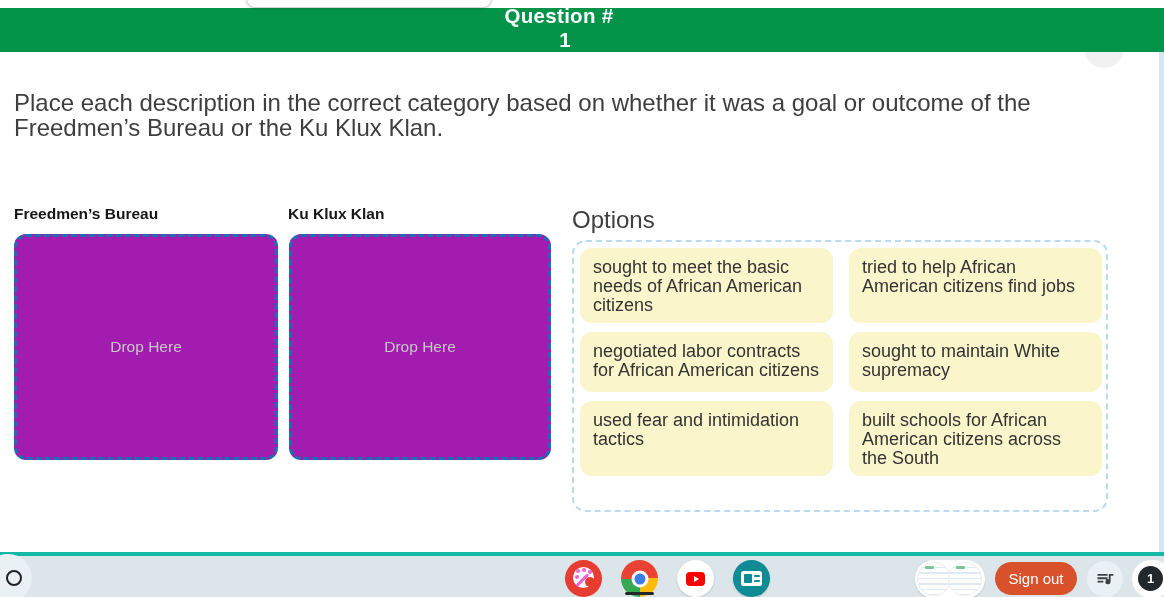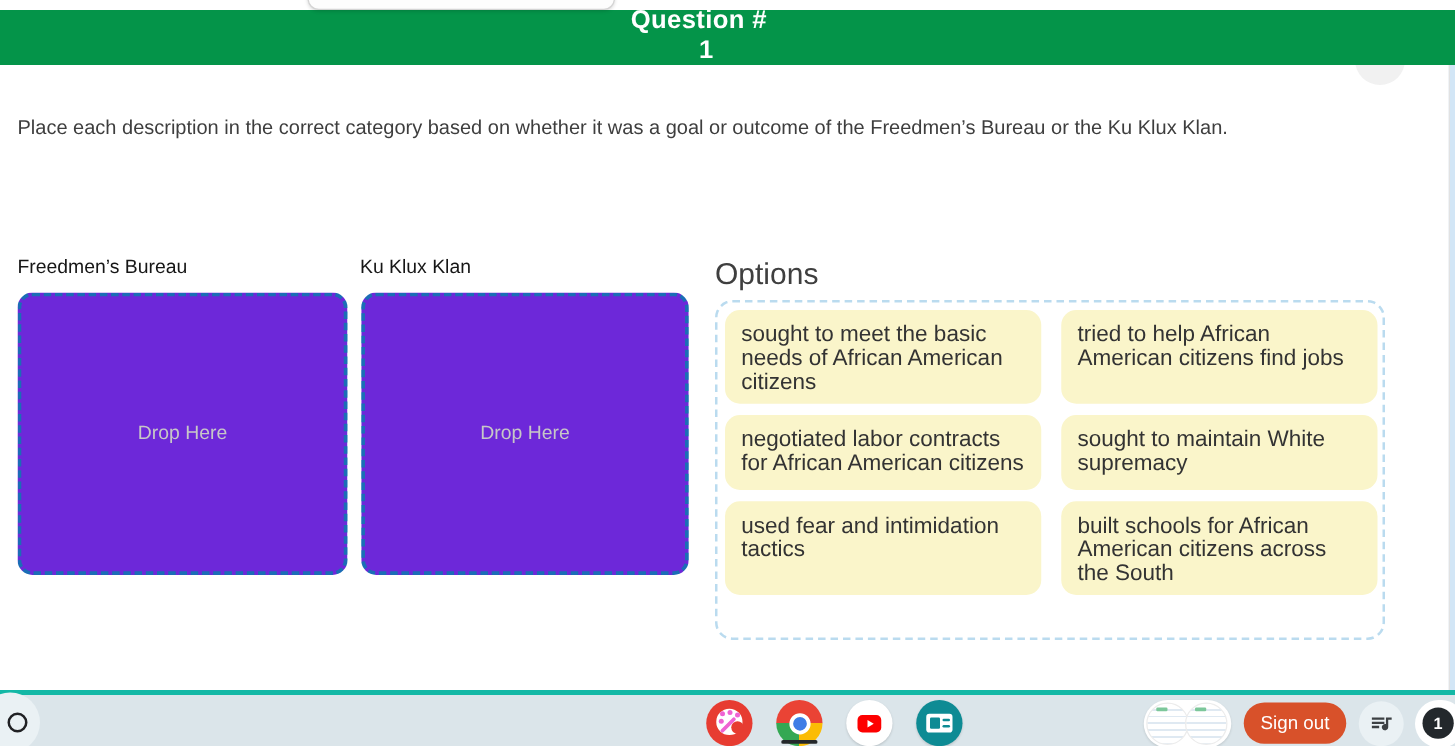--- a/index.html
+++ b/index.html
@@ -18,27 +18,27 @@
     color:#fff; font-weight:bold; font-size:20.5px; letter-spacing:.3px;flex-direction:column; }
   .qbar .qnum { margin-left:12px; }
 
   .fab-ghost { position:absolute; left:1084px; top:28px; width:40px; height:40px;
     border-radius:50%; background:#f1f1f1; z-index:1; }
 
   .scroll-strip { position:absolute; right:0; top:52px; width:5px; height:500px;
     background:#d2e6f6; border-left:1px solid #e2e2e2; z-index:4; }
 
   .question-text { position:absolute; left:14px; top:90px; width:1096px;
-    font-size:16px; line-height:25px; color:#3e3e3e; z-index:2; }
-
-  
-  .cat-label { position:absolute; top:205px; font-size:15.5px; font-weight:normal; color:#161616; }
+    font-size:24px; line-height:25px; color:#3e3e3e; z-index:2; }
+
+  
+  .cat-label { position:absolute; top:205px; font-size:15.5px; font-weight:bold; color:#161616; }
   .lbl-1 { left:14px; } .lbl-2 { left:288px; }
   .dropzone { position:absolute; top:234px; height:226px; border:3px dashed #1b6db6;
-    border-radius:12px; display:flex; align-items:center; justify-content:center; background:#6d28d9; }
+    border-radius:12px; display:flex; align-items:center; justify-content:center; background:#a21caf; }
   .dz-1 { left:14px;  width:264px; }
   .dz-2 { left:289px; width:262px; }
   .drop-hint { color:#c7c7c7; font-size:15.5px; }
 
   
   .options-heading { position:absolute; left:572px; top:206px; font-size:24px; color:#3f3f3f; }
   .options-box { position:absolute; left:572px; top:240px; width:536px; height:272px;
     border:2px dashed #badbef; border-radius:14px; padding:6px;
     display:grid; grid-template-columns:253px 253px; grid-auto-rows:minmax(60px,auto);
     gap:9px 16px; align-content:start; }

